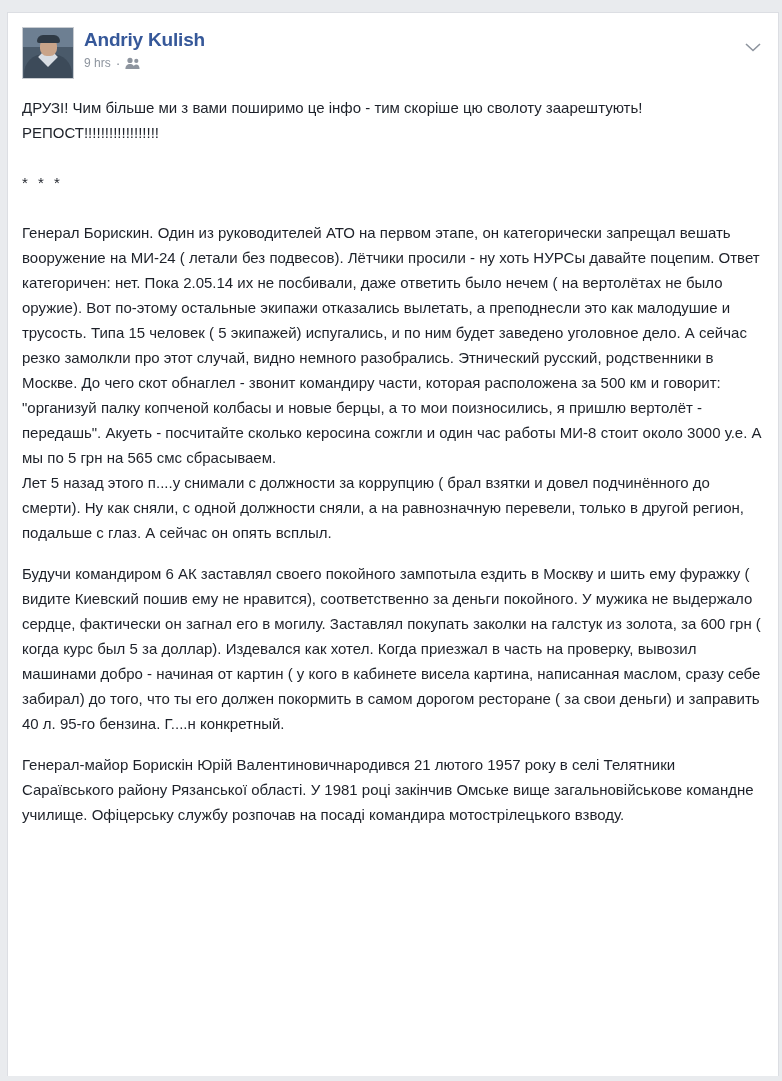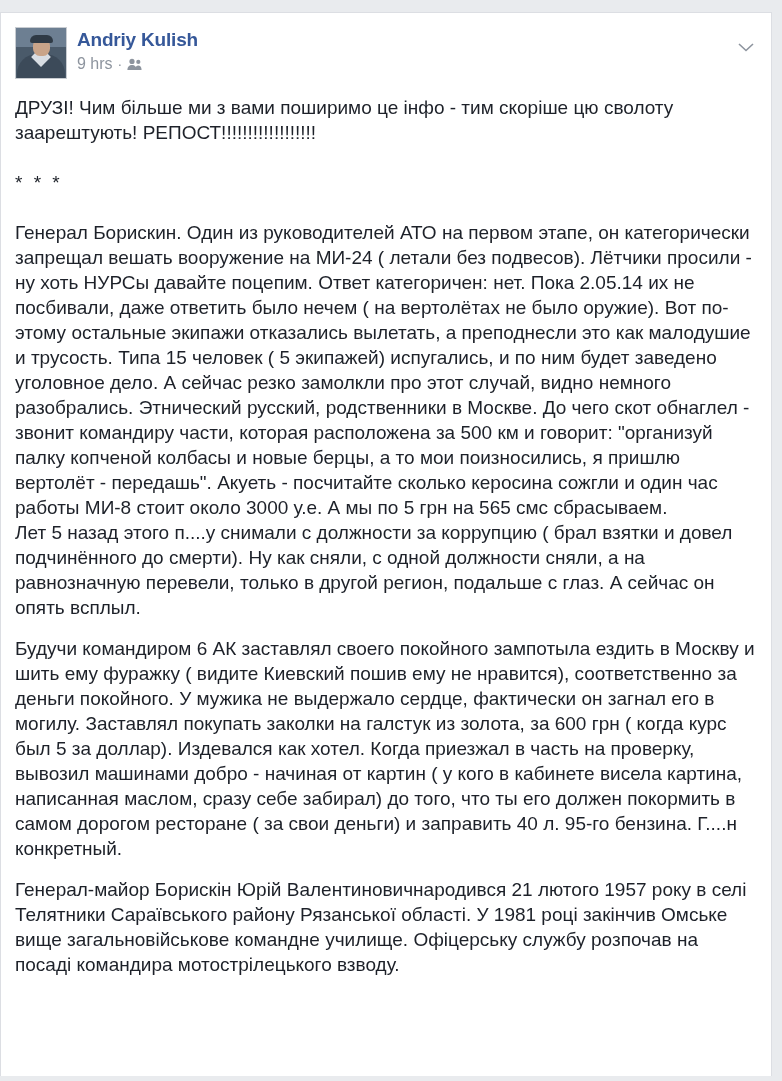--- a/index.html
+++ b/index.html
@@ -14,21 +14,21 @@
     overflow: hidden;
   }
   .page {
     position: relative;
     width: 782px;
     height: 1081px;
     background: #e9ebee;
   }
   .post-card {
     position: absolute;
-    left: 0;
+    left: 7px;
     top: 12px;
     width: 772px;
     height: 1064px;
     background: #ffffff;
     border: 1px solid #dcdee3;
     border-bottom: none;
     box-sizing: border-box;
     overflow: hidden;
   }
   .post-header {
@@ -105,21 +105,21 @@
   }
   .meta-row {
     display: flex;
     align-items: center;
     margin-top: 4px;
     color: #8d949e;
     font-size: 14px;
   }
   .meta-time {
     color: #8d949e;
-    font-size: 16px;
+    font-size: 12px;
   }
   .meta-dot {
     margin: 0 5px;
     color: #8d949e;
     font-size: 14px;
   }
   .audience-icon {
     display: inline-block;
     width: 15px;
     height: 13px;
@@ -131,21 +131,21 @@
     right: 14px;
     top: 26px;
     width: 22px;
     height: 16px;
     cursor: pointer;
   }
   .chevron-btn svg { display: block; }
   .post-body {
     padding: 16px 14px 0 14px;
     color: #1d2129;
-    font-size: 19px;
+    font-size: 15px;
     line-height: 25px;
   }
   .para {
     margin: 0 0 0 0;
     white-space: pre-wrap;
     word-wrap: break-word;
   }
   .para-spacer {
     height: 25px;
   }

